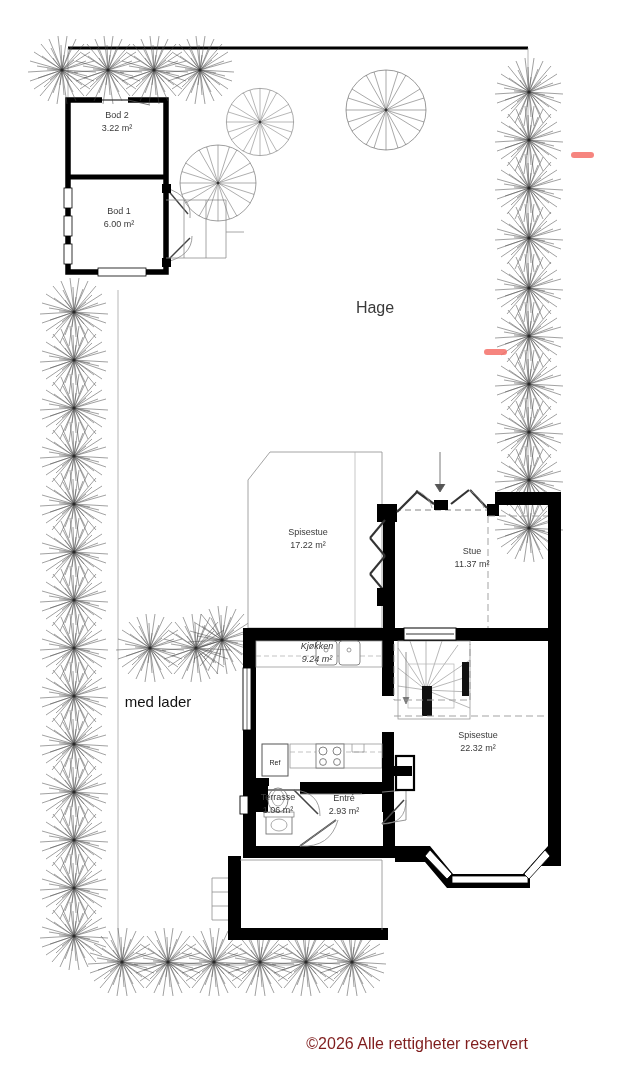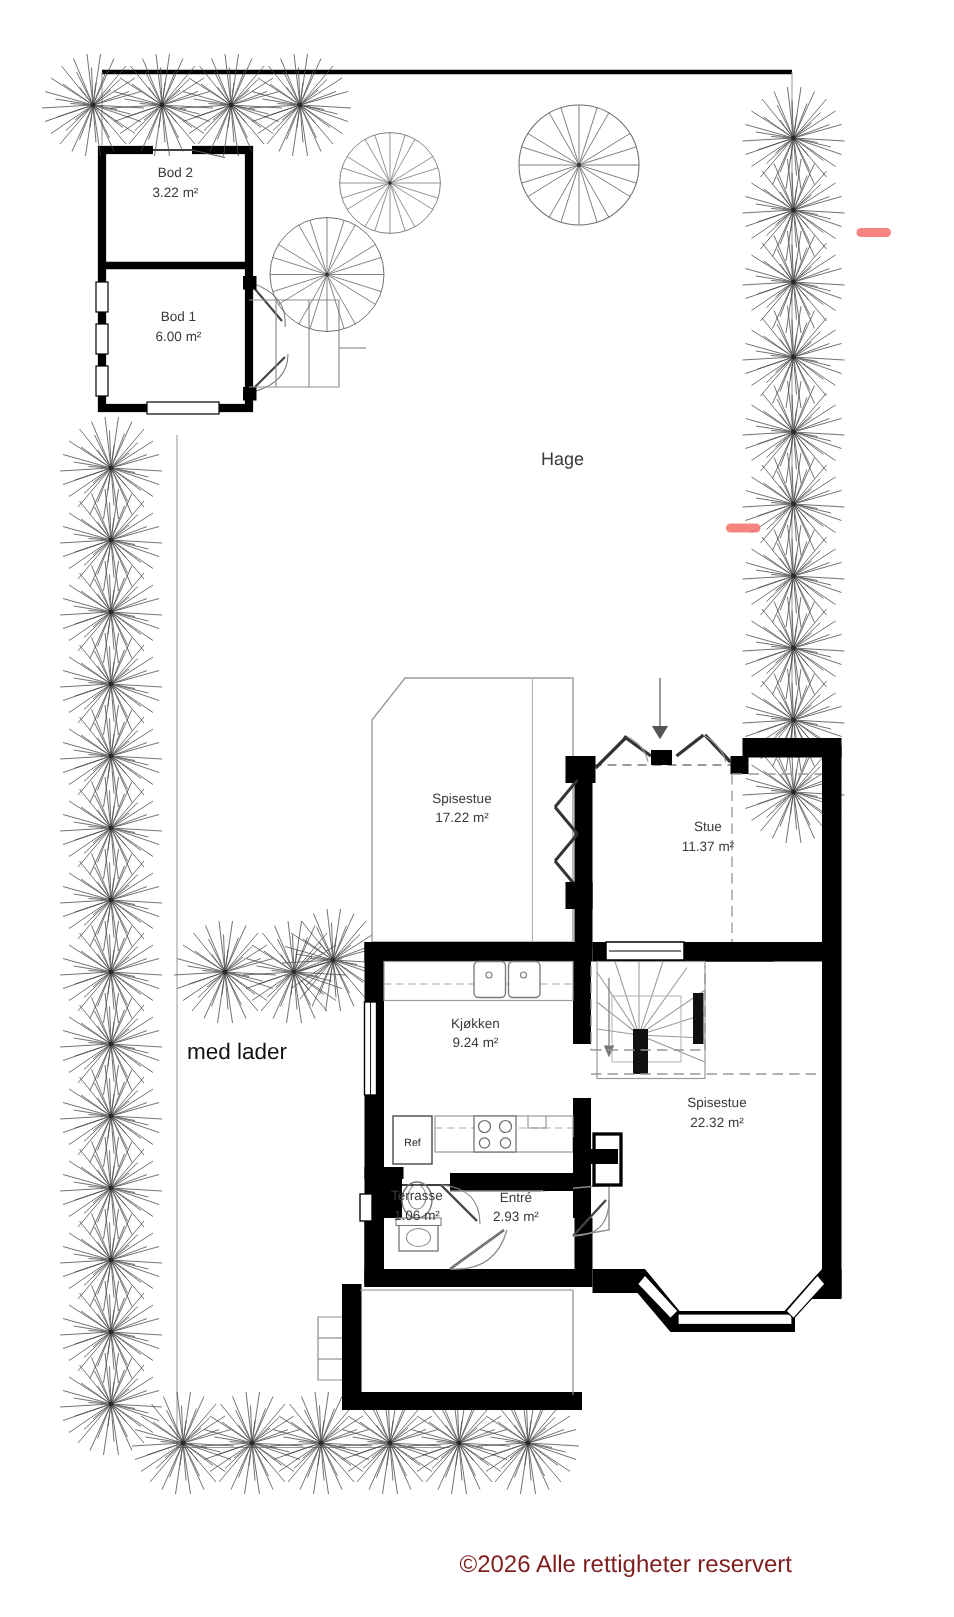--- a/index.html
+++ b/index.html
@@ -24,21 +24,21 @@
     line-height: 13px;
     white-space: nowrap;
     pointer-events: none;
   }
   .room-label .rname { display: block; }
   .room-label .rarea { display: block; }
   .zone-label {
     position: absolute;
     text-align: center;
     color: #3a3a3a;
-    font-size: 12px;
+    font-size: 16px;
     white-space: nowrap;
   }
   .zone-label-big {
     position: absolute;
     text-align: center;
     color: #111;
     font-size: 15px;
     line-height: 20px;
     white-space: nowrap;
   }
@@ -465,21 +465,21 @@
         <span class="rarea">6.00 m²</span>
       </div>
       <div class="room-label" style="left: 248px; top: 526px; width: 120px;">
         <span class="rname">Spisestue</span>
         <span class="rarea">17.22 m²</span>
       </div>
       <div class="room-label" style="left: 412px; top: 545px; width: 120px;">
         <span class="rname">Stue</span>
         <span class="rarea">11.37 m²</span>
       </div>
-      <div class="room-label" style="left: 257px; top: 676px; width: 120px;">
+      <div class="room-label" style="left: 257px; top: 640px; width: 120px; font-style: italic;">
         <span class="rname">Kjøkken</span>
         <span class="rarea">9.24 m²</span>
       </div>
       <div class="room-label" style="left: 418px; top: 729px; width: 120px;">
         <span class="rname">Spisestue</span>
         <span class="rarea">22.32 m²</span>
       </div>
       <div class="room-label" style="left: 284px; top: 792px; width: 120px;">
         <span class="rname">Entré</span>
         <span class="rarea">2.93 m²</span>

